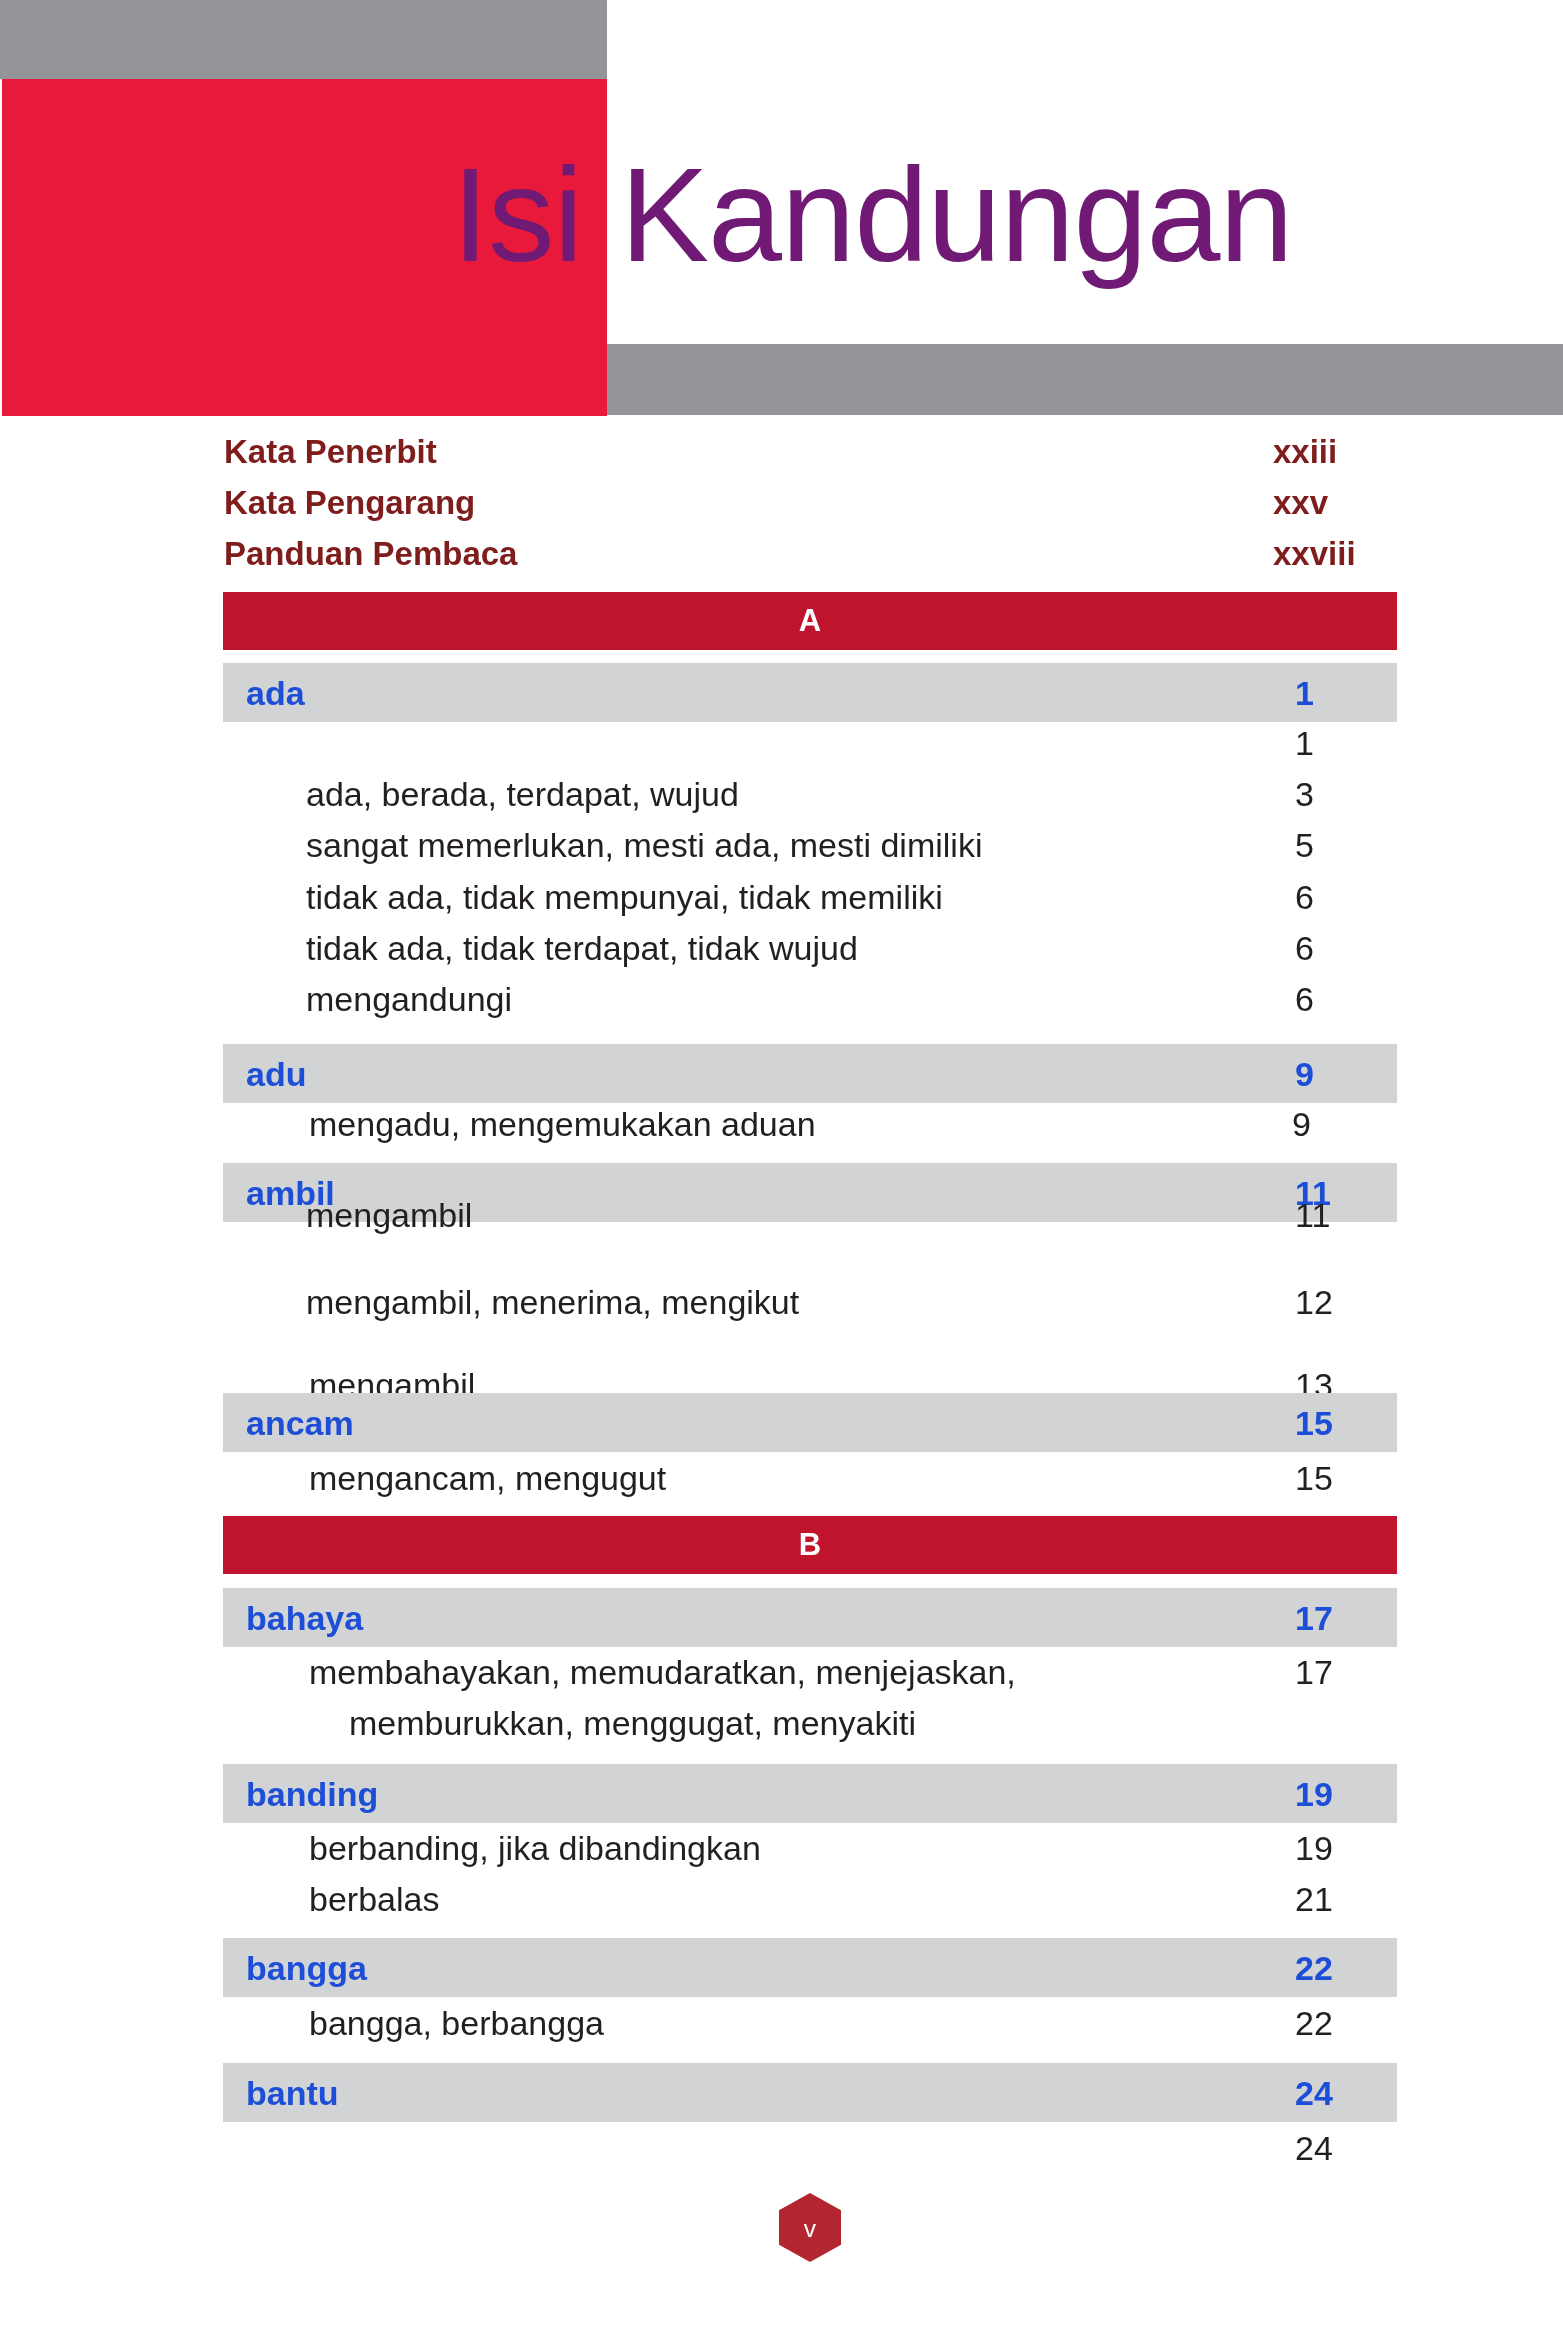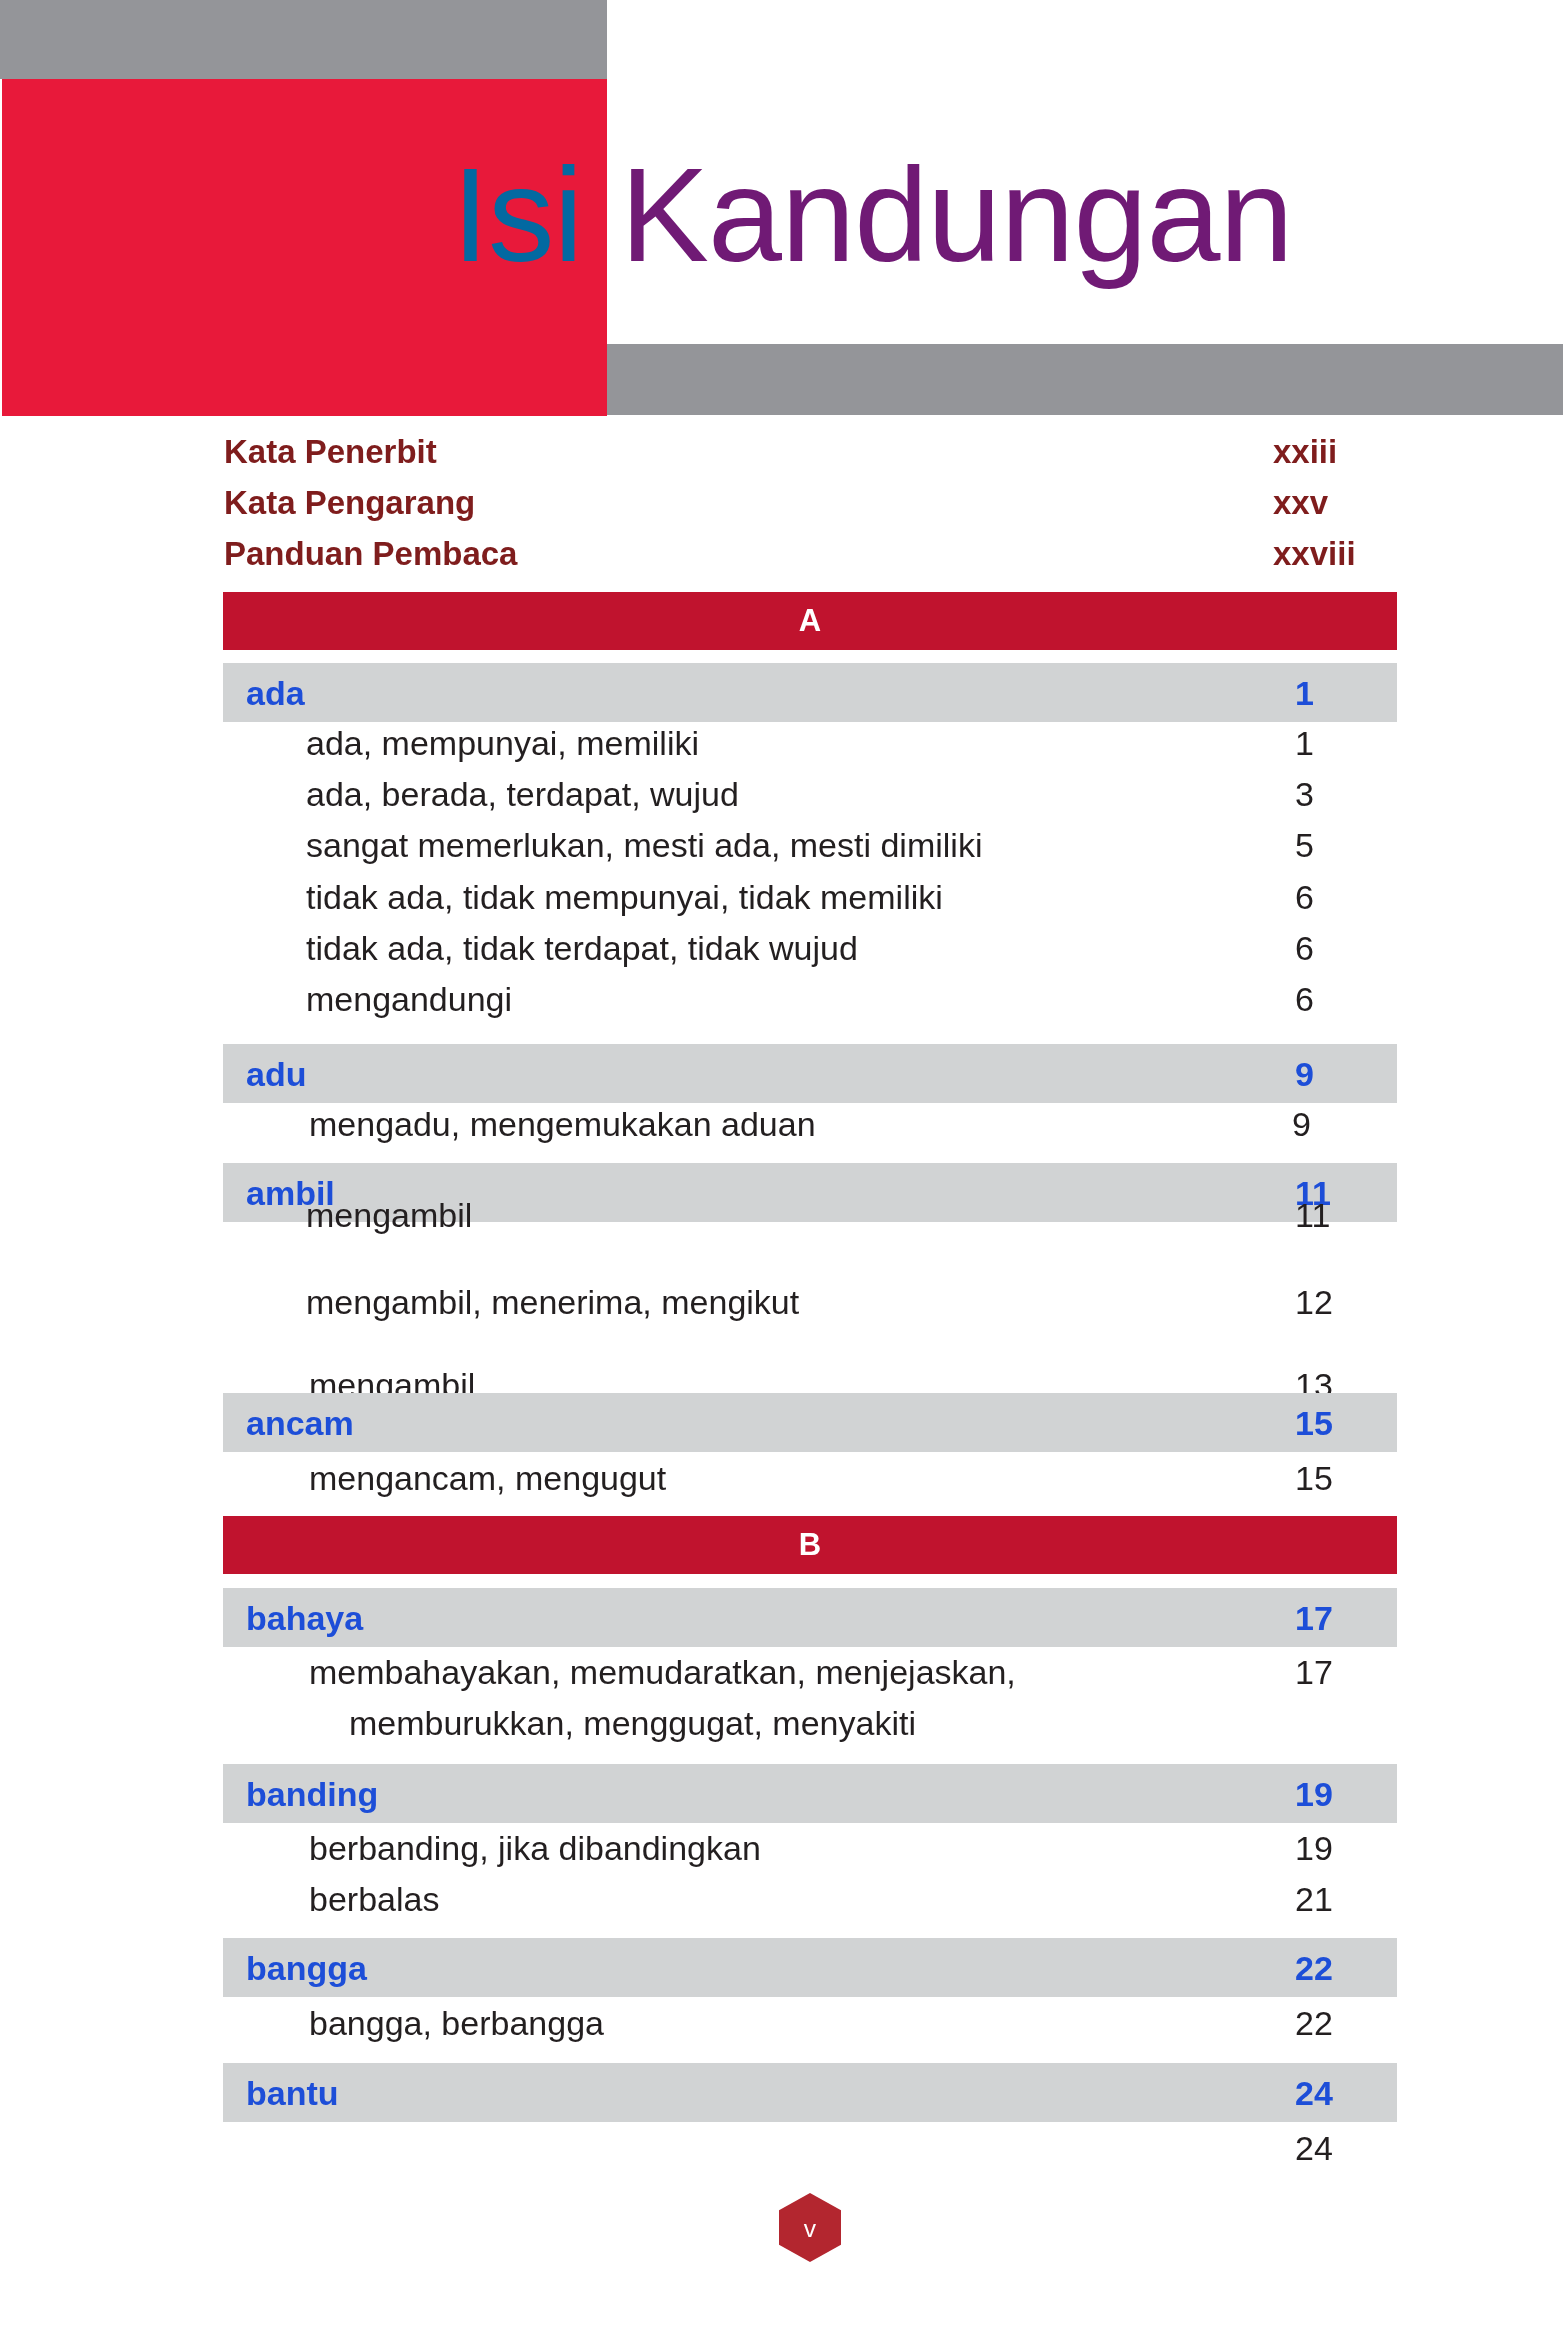--- a/index.html
+++ b/index.html
@@ -11,21 +11,21 @@
   }
   .abs { position: absolute; }
   
   .hdr-gray-top { left: 0; top: 0; width: 607px; height: 79px; background: #949599; }
   .hdr-red { left: 1.9px; top: 79px; width: 605px; height: 337px; background: #e8193a; }
   .hdr-gray-bottom { left: 607px; top: 344px; width: 957px; height: 71px; background: #949599; }
   .title {
     top: 140px; left: 452px; height: 151px; line-height: 151px;
     font-size: 133px; font-weight: normal; white-space: nowrap; letter-spacing: -0.9px;
   }
-  .title .w1 { color: #0369a1; }
+  .title .w1 { color: #701a75; }
   .title .w2 { color: #701a75; margin-left: 38px; }
 
   
   .front-row { position: absolute; left: 224px; width: 1173px; height: 51px; font-size: 33px; font-weight: bold; color: #7f1d1d; }
   .front-row .lbl { position: absolute; left: 0; top: 0; line-height: 51px; }
   .front-row .pg { position: absolute; left: 1049px; top: 0; line-height: 51px; }
 
   
   .letter-band {
     position: absolute; left: 223px; width: 1174px; height: 58px;
@@ -78,21 +78,20 @@
   <span class="pg">xxviii</span>
 </div>
 
 <div class="letter-band" style="top:592px;">A</div>
 
 <div class="entry-band" style="top:663px;">
   <span class="lbl">ada</span>
   <span class="pg">1</span>
 </div>
 <div class="sub-row" style="top:718px;">
-  <span class="lbl">ada, mempunyai, memiliki</span>
   <span class="pg">1</span>
 </div>
 <div class="sub-row" style="top:769px;">
   <span class="lbl">ada, berada, terdapat, wujud</span>
   <span class="pg">3</span>
 </div>
 <div class="sub-row" style="top:820px;">
   <span class="lbl">sangat memerlukan, mesti ada, mesti dimiliki</span>
   <span class="pg">5</span>
 </div>

